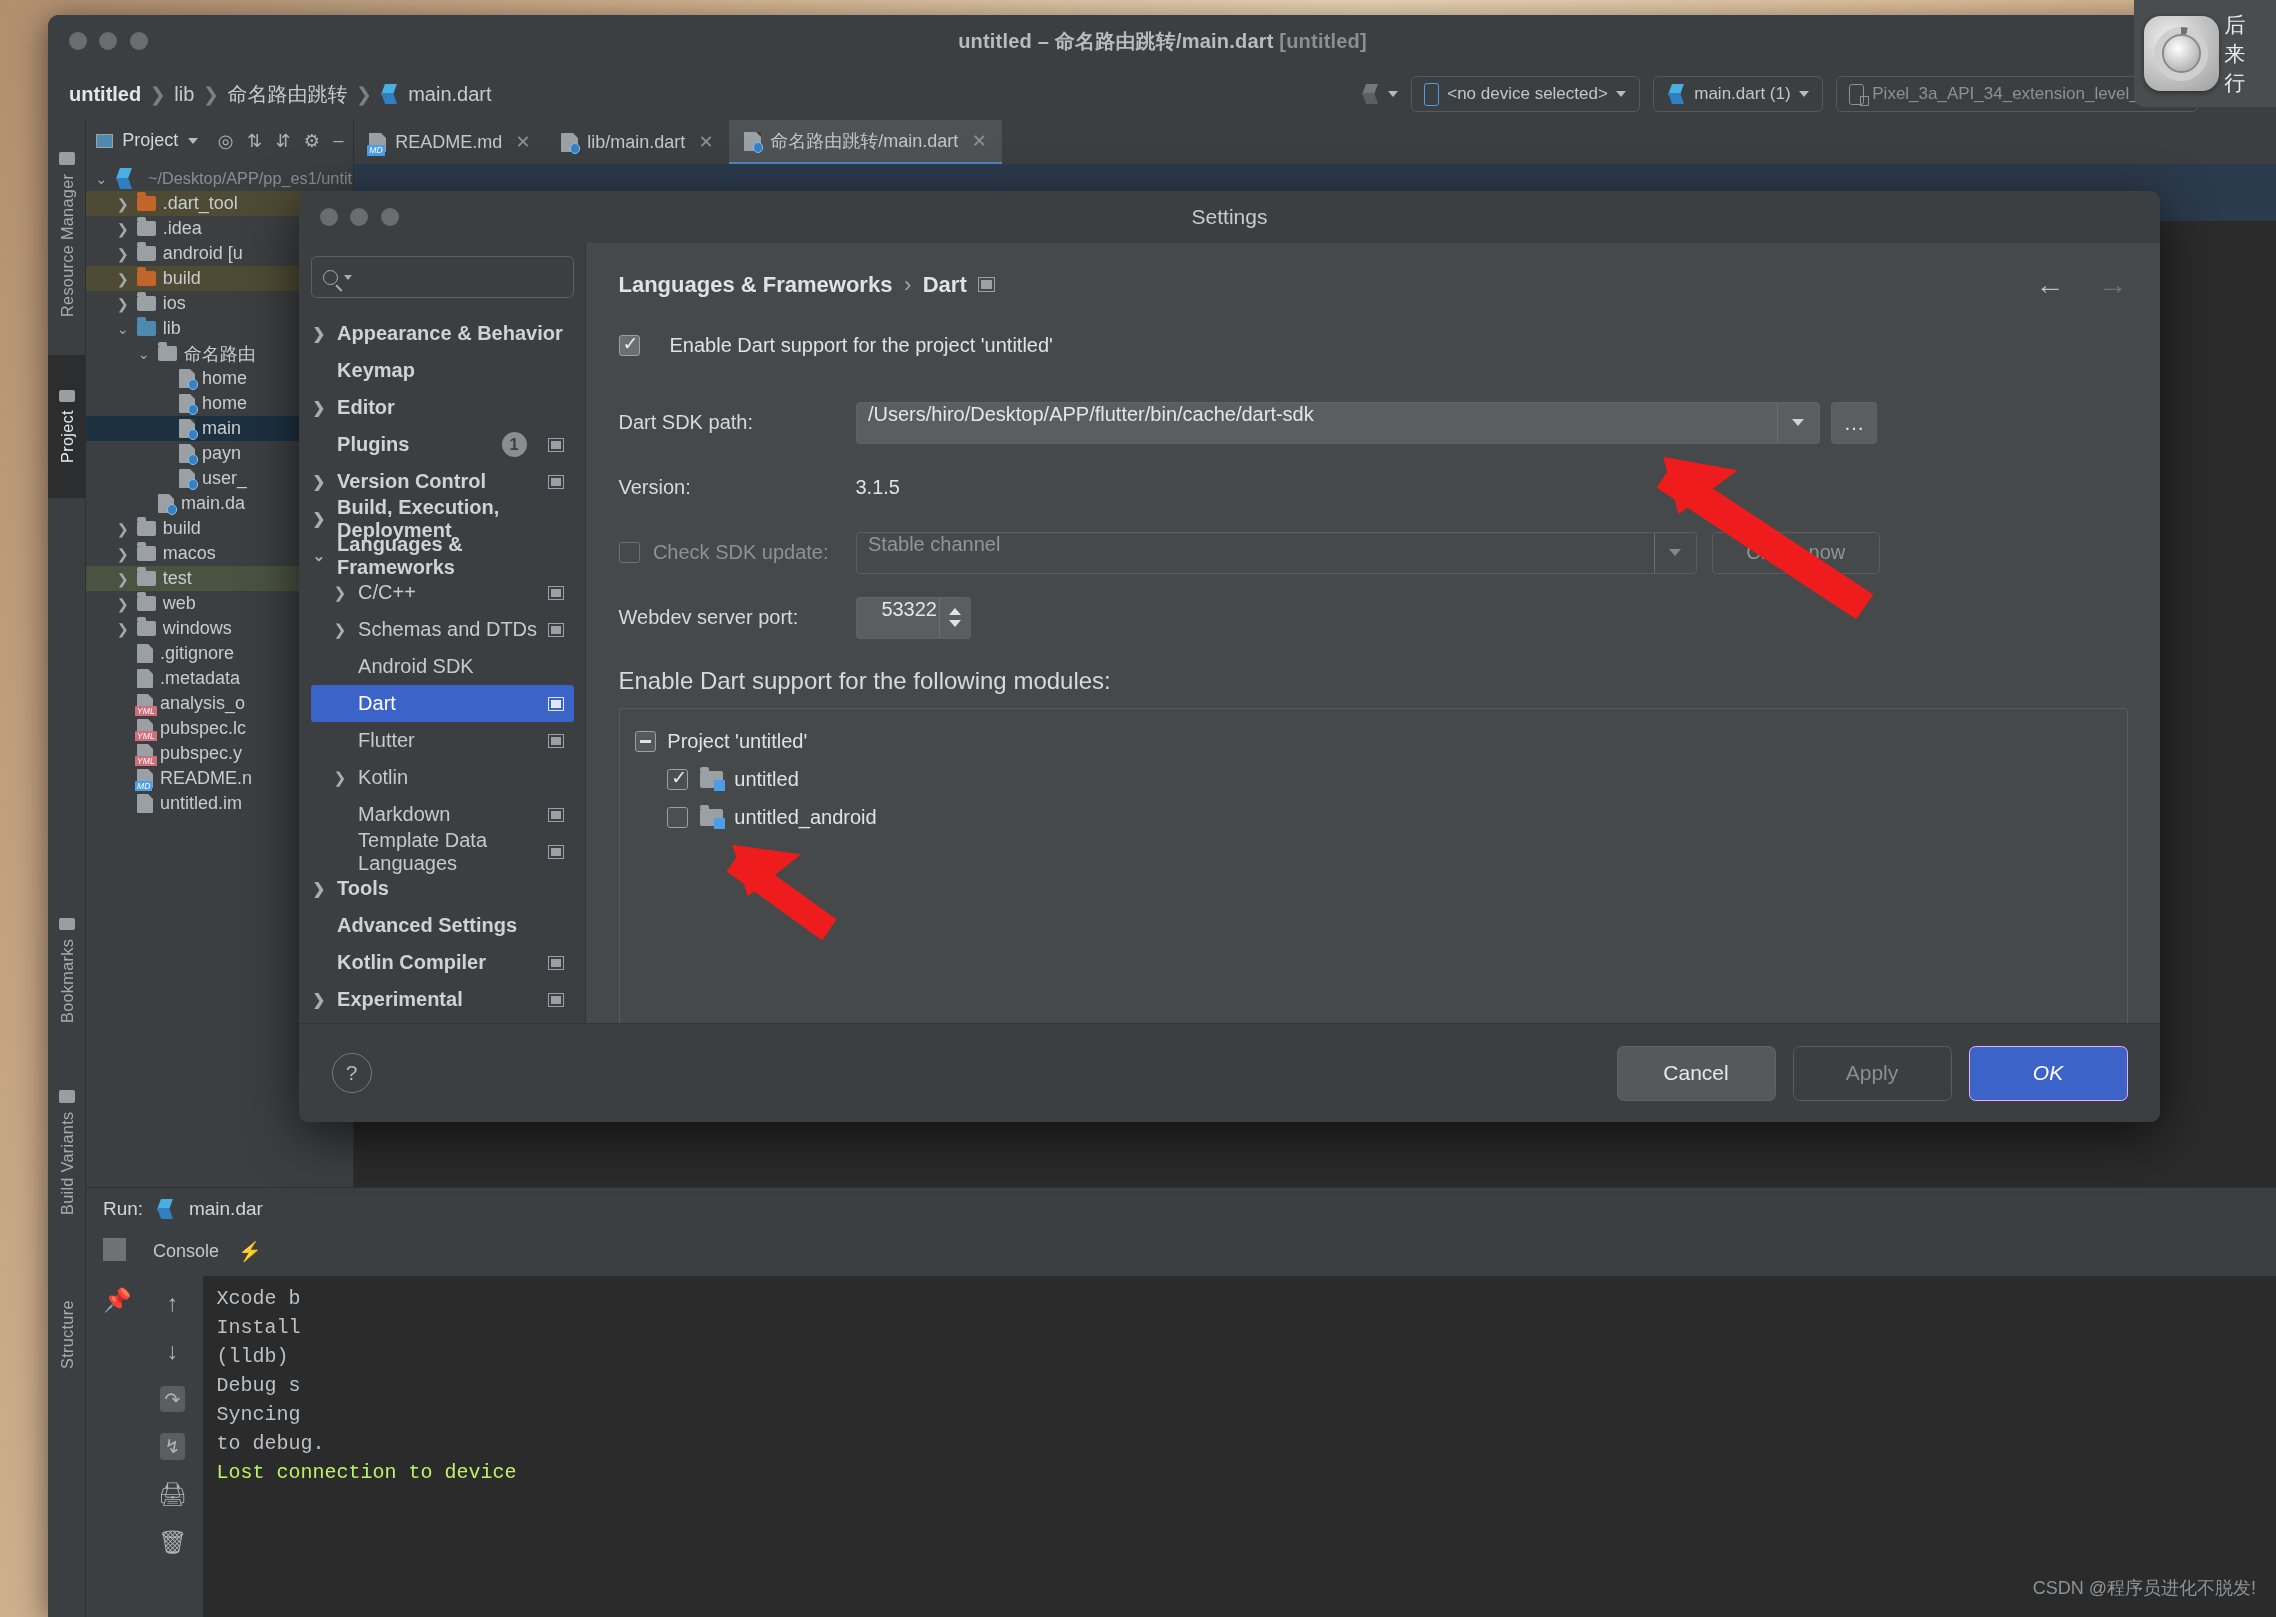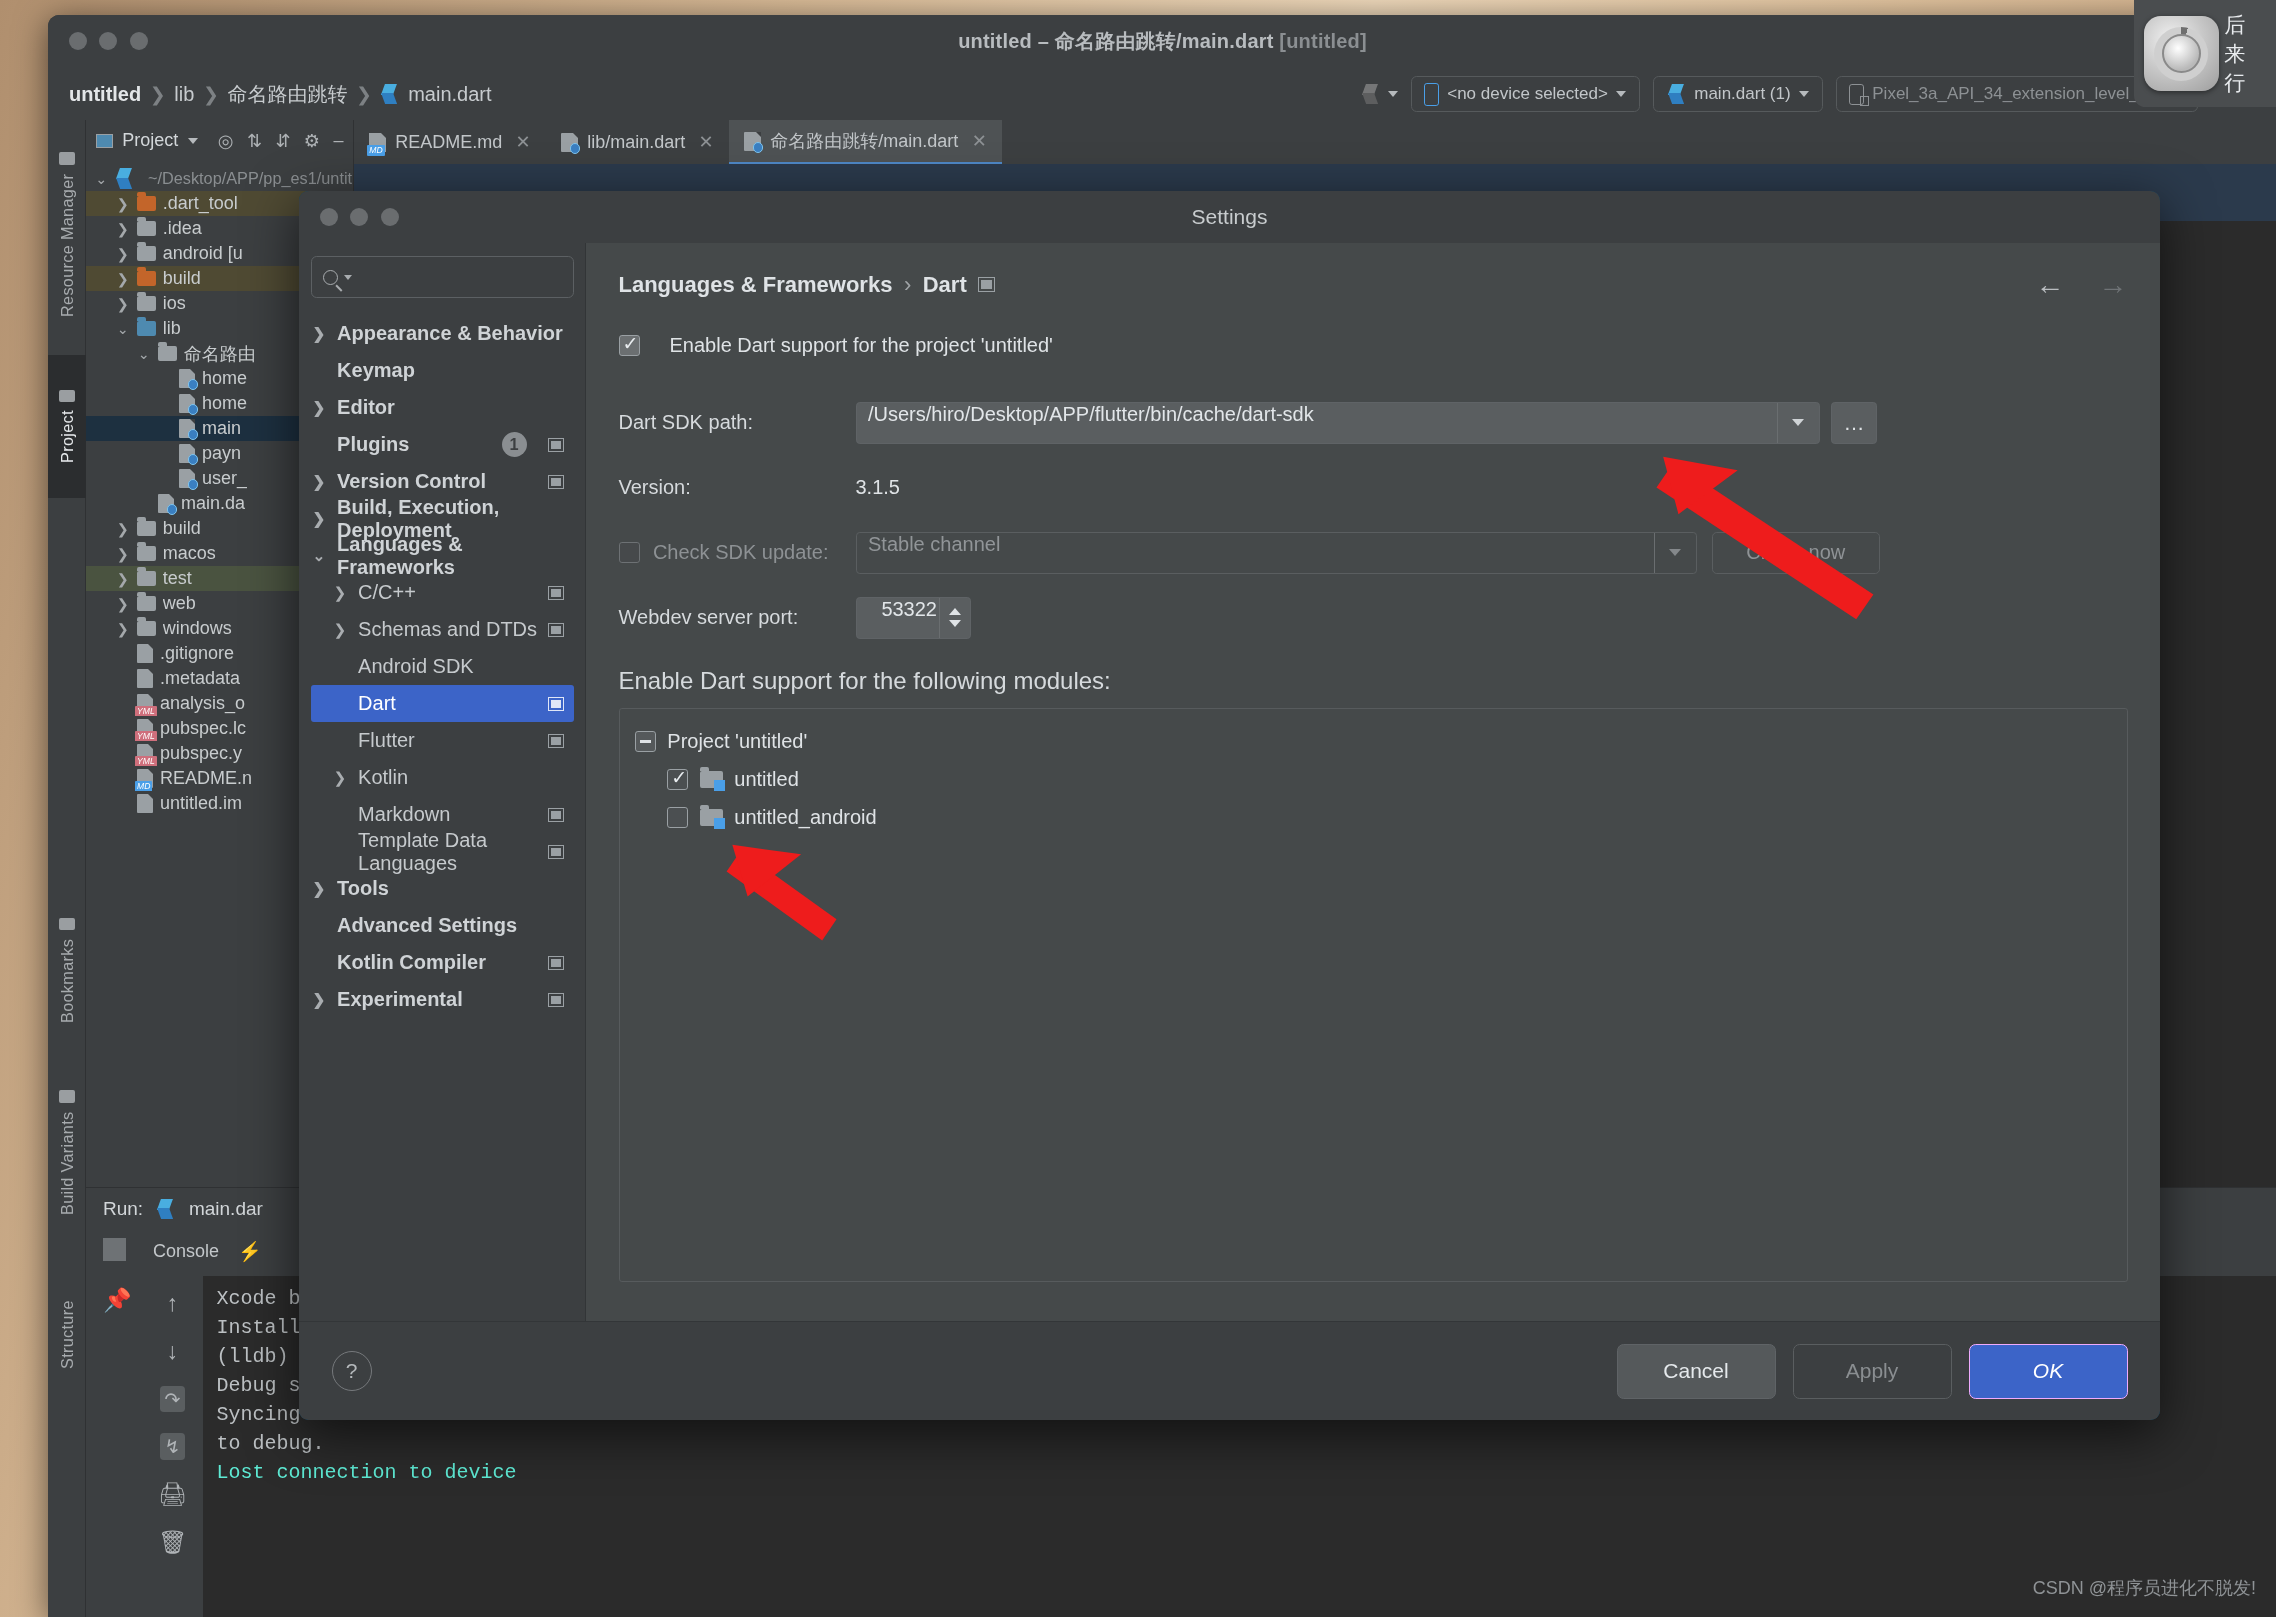--- a/index.html
+++ b/index.html
@@ -165,32 +165,32 @@
     position: absolute; left: 57px; top: 88px; width: 59px; bottom: 0;
     display: flex; flex-direction: column; align-items: center; gap: 21px; padding-top: 13.4px;
     color: #b0b4b7; font-size: 23px;
   }
   .cons-side .boxed { background: #5a5e60; border-radius: 3.8px; padding: 1.9px 4.8px; font-size: 19px; }
   .console-body {
     position: absolute; left: 117px; right: 0; top: 88px; bottom: 0;
     background: #2b2b2b; font-family: "Liberation Mono", monospace;
     font-size: 20px; color: #bcc0c3; padding: 7.6px 13.4px; line-height: 29px; overflow: hidden;
   }
-  .console-body .err { color: #5eead4; }
+  .console-body .err { color: #bef264; }
 
   
   .watermark {
     position: absolute; right: 21px; bottom: 17px;
     color: #8f9396; font-size: 18px;
   }
 
   
   .settings {
     position: absolute; left: 299px; top: 191px;
-    width: 1861px; height: 1229px;
+    width: 1861px; height: 931px;
     background: #0c4a6e; border-radius: 9.6px;
     box-shadow: 0 13.4px 52px rgba(0,0,0,.62);
     overflow: hidden;
     display: flex; flex-direction: column;
   }
   .dlg-titlebar { position: relative; height: 52px; background: #3c3f41; display: flex; align-items: center; }
   .dlg-title { width: 100%; text-align: center; font-size: 21px; color: #c8ccce; }
   .dlg-body { flex: 1; display: flex; min-height: 0; }
 
   .dlg-sidebar {

